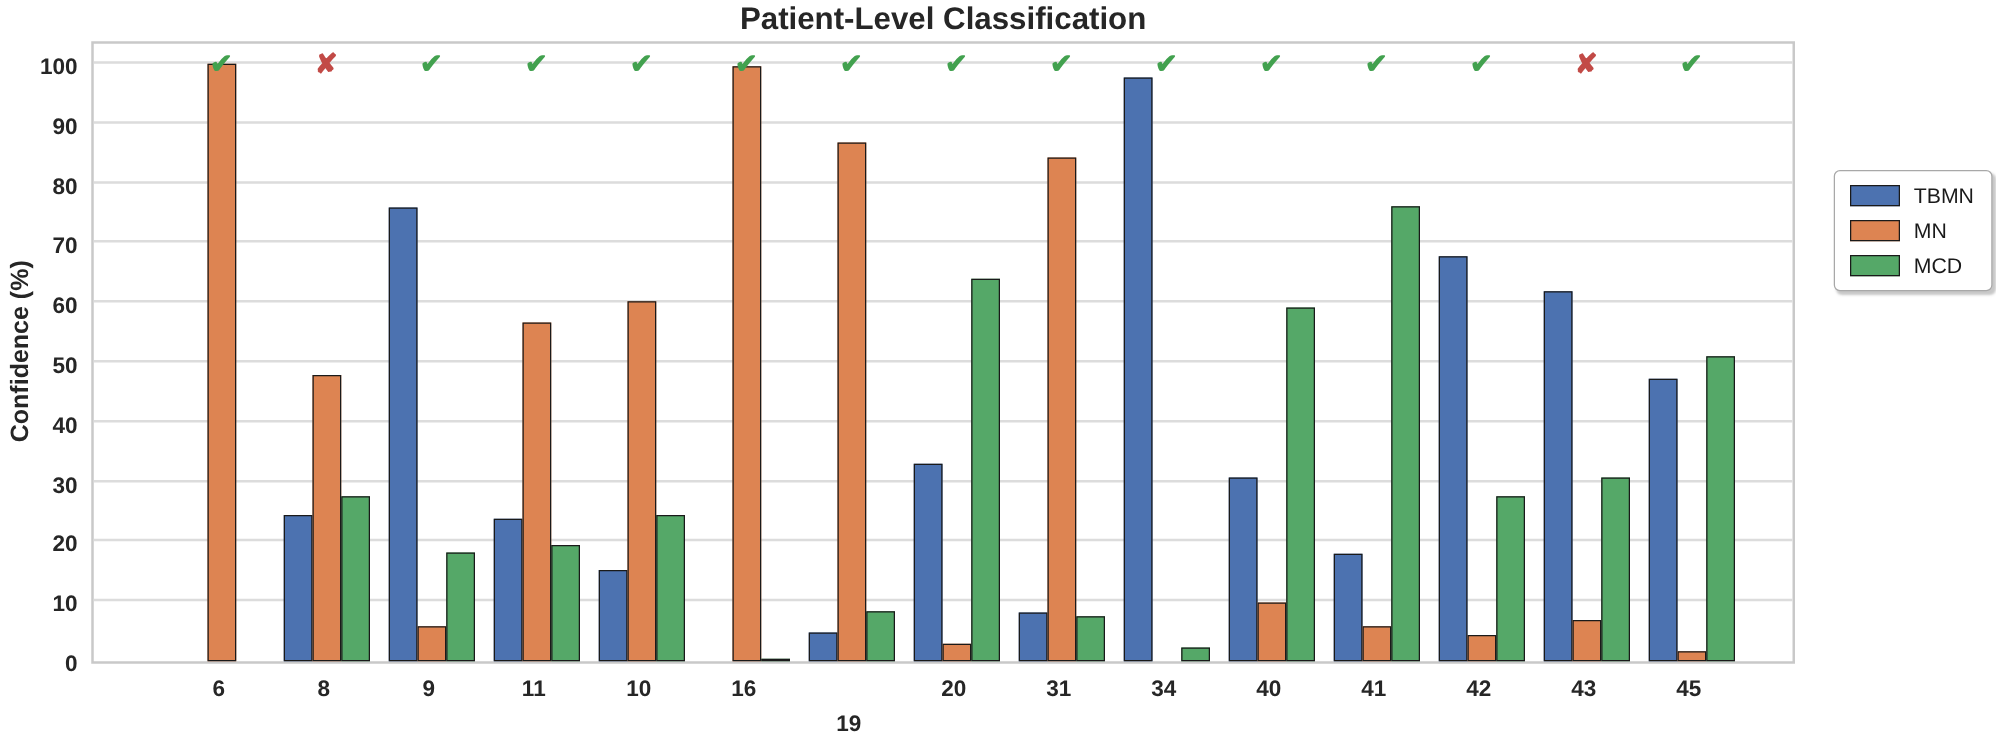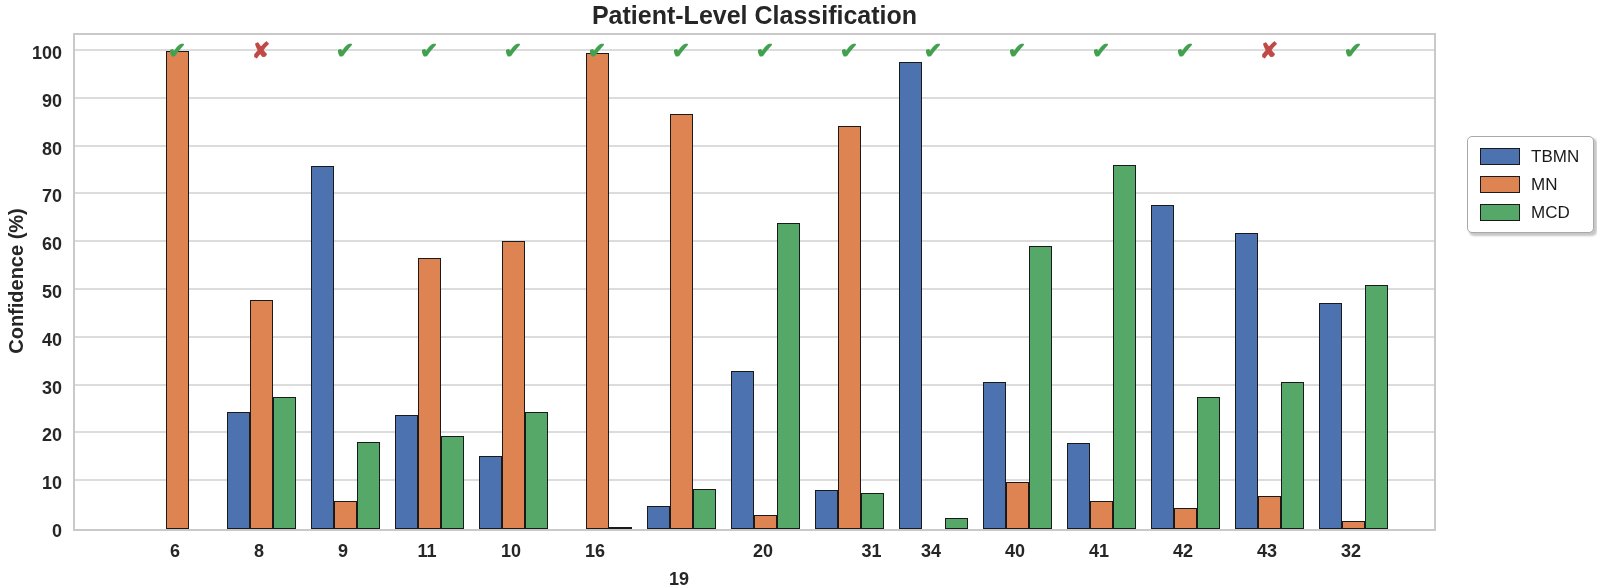--- a/index.html
+++ b/index.html
@@ -198,20 +198,20 @@
     <div class="ytick" style="top: 89.8px;">90</div>
     <div class="ytick" style="top: 42px;">100</div>
     <div class="xtick" style="left: 140.5px;">6</div>
     <div class="xtick" style="left: 224.5px;">8</div>
     <div class="xtick" style="left: 308.5px;">9</div>
     <div class="xtick" style="left: 392.5px;">11</div>
     <div class="xtick" style="left: 476.5px;">10</div>
     <div class="xtick" style="left: 560.5px;">16</div>
     <div class="xtick" style="left: 644.5px; margin-top: 28px;">19</div>
     <div class="xtick" style="left: 728.5px;">20</div>
-    <div class="xtick" style="left: 812.5px; text-align: right;">31</div>
+    <div class="xtick" style="left: 812.5px;">31</div>
     <div class="xtick" style="left: 896.5px;">34</div>
     <div class="xtick" style="left: 980.5px;">40</div>
     <div class="xtick" style="left: 1064.5px;">41</div>
     <div class="xtick" style="left: 1148.5px;">42</div>
     <div class="xtick" style="left: 1232.5px;">43</div>
-    <div class="xtick" style="left: 1316.5px;">32</div>
+    <div class="xtick" style="left: 1316.5px;">45</div>
   </div>
 
 </body></html>

